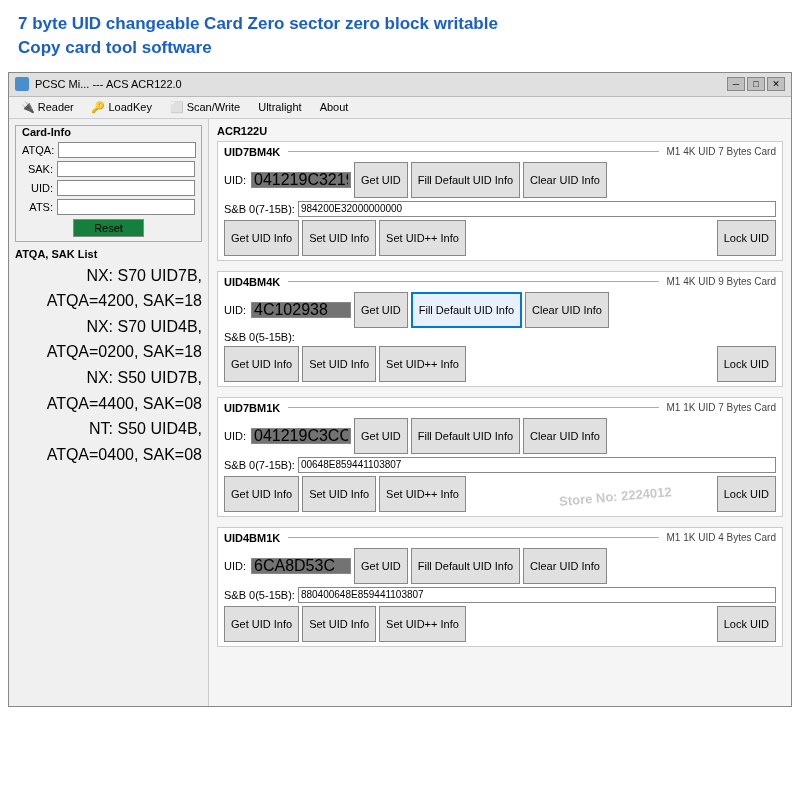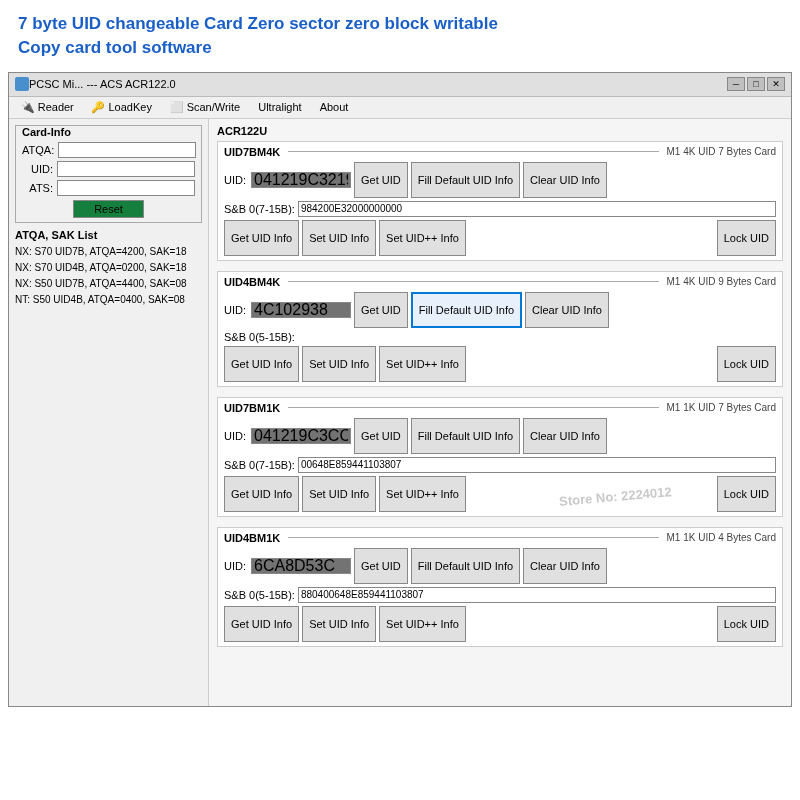--- a/index.html
+++ b/index.html
@@ -37,20 +37,21 @@
       border-bottom: 1px solid #bbb;
       padding: 3px 6px;
       display: flex;
       align-items: center;
       justify-content: space-between;
       height: 24px;
     }
     .title-bar-left {
       display: flex;
       align-items: center;
+      gap: 6px;
       font-size: 11px;
     }
     .title-bar-icon {
       width: 14px;
       height: 14px;
       background: #4a8fcd;
       border-radius: 2px;
       display: inline-block;
     }
     .title-bar-right {
@@ -141,23 +142,24 @@
 
     .atqa-sak-section {
       margin-top: 4px;
     }
     .atqa-sak-title {
       font-size: 11px;
       font-weight: bold;
       margin-bottom: 3px;
     }
     .atqa-sak-list {
-      font-size: 10px;
+      font-size: 16px;
       line-height: 1.6;
       color: #000;
+      text-align: right;
     }
 
     
     .right-panel {
       flex: 1;
       padding: 6px 8px;
       overflow-y: auto;
       background: #f5f5f5;
     }
     .acr-label {
@@ -313,20 +315,24 @@
     </div>
   </div>
 
   <div class="main-content">
 
     <div class="left-panel">
       <div class="card-info-group">
         <div class="group-label">Card-Info</div>
         <div class="field-row">
           <span class="field-label">ATQA:</span>
+          <input class="field-input" type="text" value="" style="">
+        </div>
+        <div class="field-row">
+          <span class="field-label">SAK:</span>
           <input class="field-input" type="text" value="" style="">
         </div>
         <div class="field-row">
           <span class="field-label">UID:</span>
           <input class="field-input" type="text" value="" style="">
         </div>
         <div class="field-row">
           <span class="field-label">ATS:</span>
           <input class="field-input" type="text" value="" style="">
         </div>

